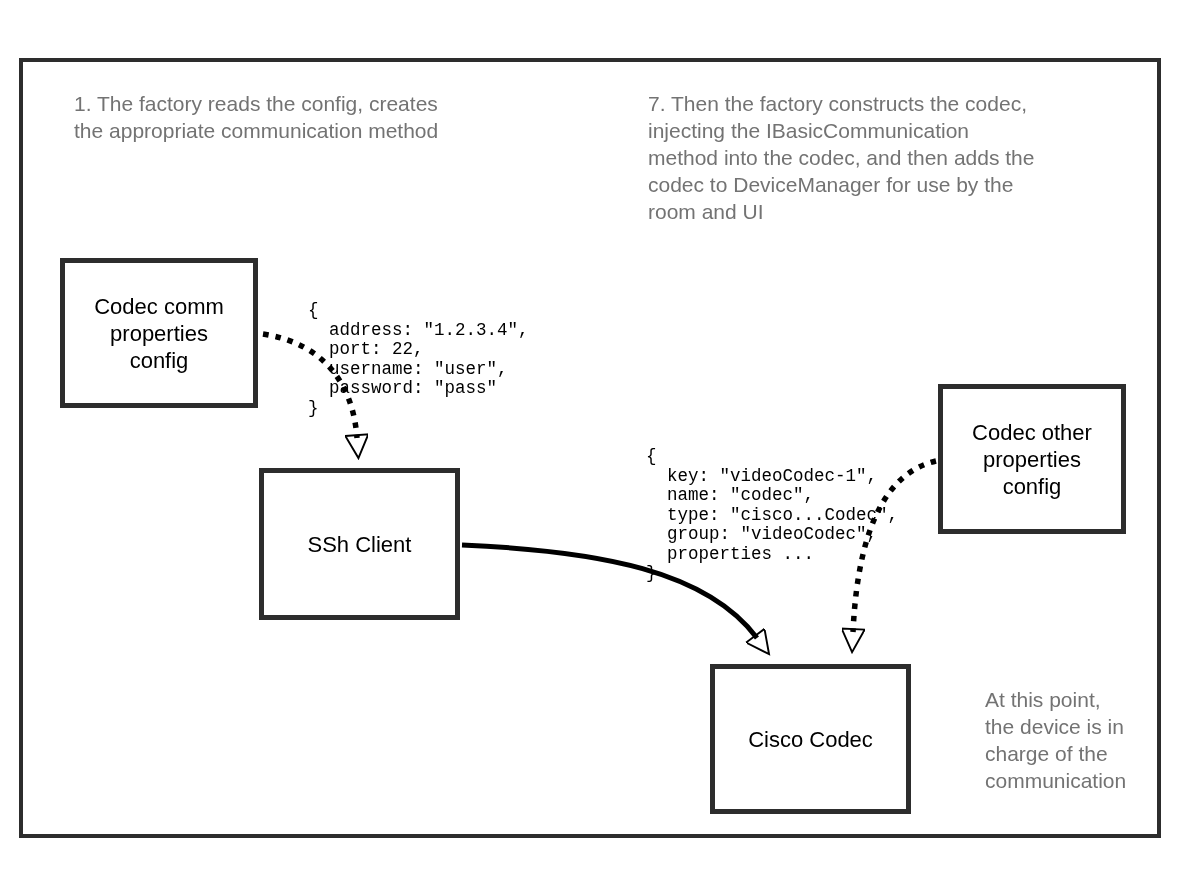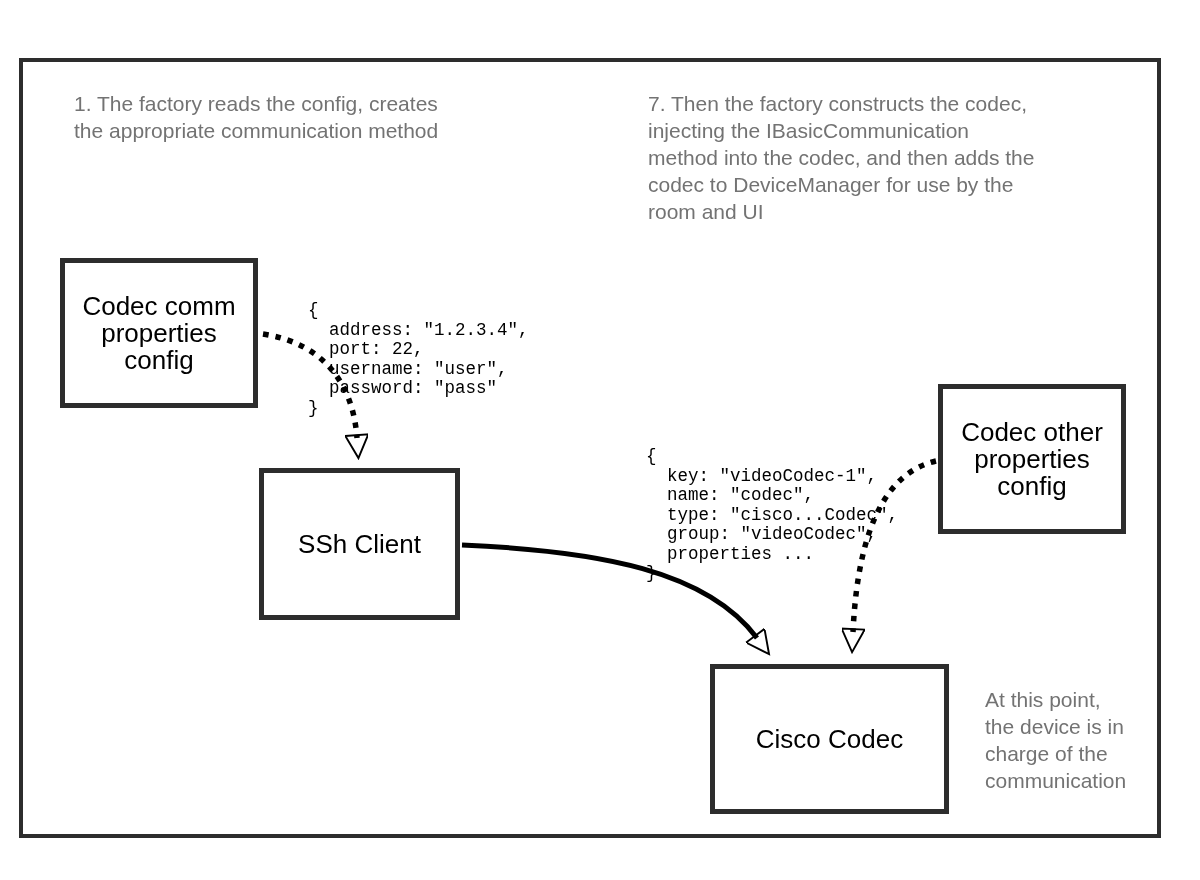--- a/index.html
+++ b/index.html
@@ -50,29 +50,29 @@
   #comm-props-code { left: 308px; top: 301px; }
   #codec-props-code { left: 646px; top: 447px; }
   .node-box {
     position: absolute;
     border: 5px solid #2d2d2d;
     background: #ffffff;
     display: flex;
     align-items: center;
     justify-content: center;
     text-align: center;
-    font-size: 26px;
+    font-size: 22px;
     line-height: 27px;
     white-space: pre-line;
     z-index: 3;
   }
   #codec-comm-config-box { left: 60px;  top: 258px; width: 198px; height: 150px; }
   #ssh-client-box        { left: 259px; top: 468px; width: 201px; height: 152px; text-align: right; }
   #codec-other-config-box{ left: 938px; top: 384px; width: 188px; height: 150px; text-align: center; }
-  #cisco-codec-box       { left: 710px; top: 664px; width: 239px; height: 150px; }
+  #cisco-codec-box       { left: 710px; top: 664px; width: 201px; height: 150px; }
   .connector-layer {
     position: absolute;
     left: 0; top: 0;
     width: 1200px;
     height: 880px;
     z-index: 2;
     pointer-events: none;
   }
   .connector-layer path { fill: none; stroke: #000000; }
   .arrow-solid  { stroke-width: 5; }

